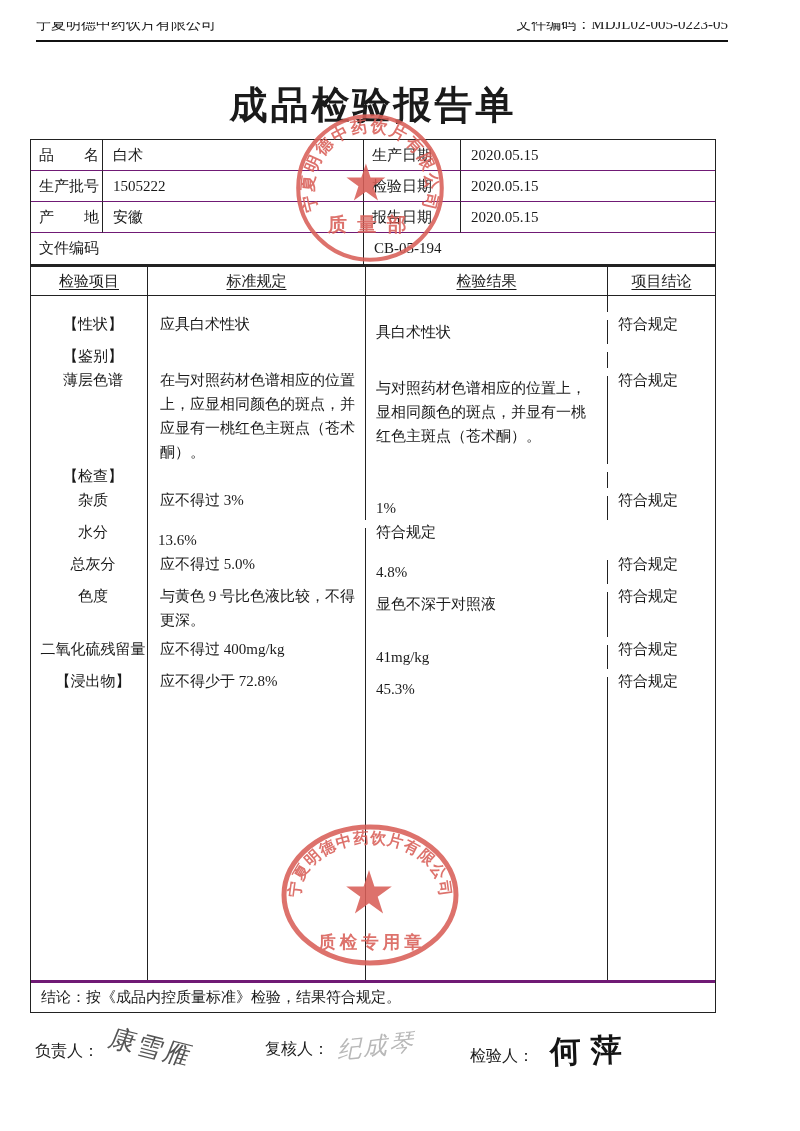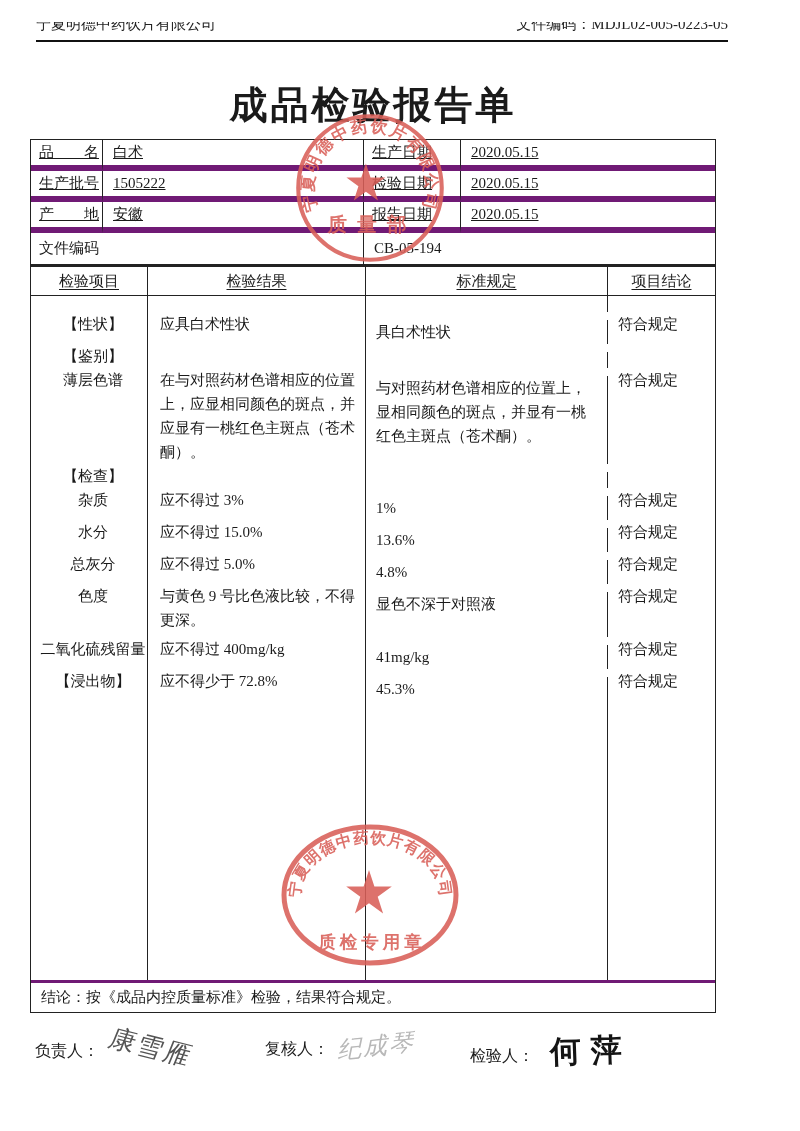--- a/index.html
+++ b/index.html
@@ -12,21 +12,21 @@
   .hrule{position:absolute;top:40px;left:36px;width:692px;border-top:2px solid #111;}
   
   .doc-title{position:absolute;top:80px;left:30px;width:686px;text-align:center;
              font-size:38px;font-weight:600;letter-spacing:3px;}
   
   .tbl{position:absolute;left:30px;width:686px;border:1px solid #222;box-sizing:border-box;
        font-size:15px;}
   .grid{display:grid;}
   .cell{box-sizing:border-box;display:flex;align-items:center;overflow:hidden;}
   .br{border-right:1px solid #222;}
-  .bb{border-bottom:6px solid #701a75;text-decoration:underline;}
+  .bb{border-bottom:1px solid #701a75;}
   .info-tbl{top:139px;}
   .info-row{grid-template-columns:72px 261px 97px 1fr;height:31px;}
   .rep-row{grid-template-columns:333px 1fr;height:31px;}
   .pl8{padding-left:8px;} .pl10{padding-left:10px;}
   .main-tbl{top:265px;border-top:2px solid #222;}
   .mcols{grid-template-columns:117px 218px 242px 1fr;}
   .mhead{height:29px;}
   .mhead .cell{justify-content:center;border-bottom:1px solid #222;}
   .mhead .cell span{text-decoration:underline;text-underline-offset:3px;}
   .mbody{display:flex;flex-direction:column;height:684px;}
@@ -90,24 +90,24 @@
       <div class="cell pl10">CB-05-194</div>
     </div>
   </div>
 
   <div class="tbl main-tbl">
     <div class="grid mcols mhead">
       <div class="cell br">
           <span>检验项目</span>
         </div>
       <div class="cell br">
+          <span>标准规定</span>
+        </div>
+      <div class="cell br">
           <span>检验结果</span>
-        </div>
-      <div class="cell br">
-          <span>标准规定</span>
         </div>
       <div class="cell">
           <span>项目结论</span>
         </div>
     </div>
 
     <div class="mbody">
       <div class="trow">
         <div class="tc br sp16"></div>
           <div class="tc br sp16"></div>
@@ -139,21 +139,20 @@
         <div class="tc c"></div>
       </div>
       <div class="trow">
         <div class="tc br i">杂质</div>
         <div class="tc br s">应不得过 3%</div>
         <div class="tc br r">1%</div>
         <div class="tc c">符合规定</div>
       </div>
       <div class="trow">
         <div class="tc br i">水分</div>
-        <div class="tc br s">应不得过 15.0%</div>
         <div class="tc br r">13.6%</div>
         <div class="tc c">符合规定</div>
       </div>
       <div class="trow">
         <div class="tc br i">总灰分</div>
         <div class="tc br s">应不得过 5.0%</div>
         <div class="tc br r">4.8%</div>
         <div class="tc c">符合规定</div>
       </div>
       <div class="trow">

